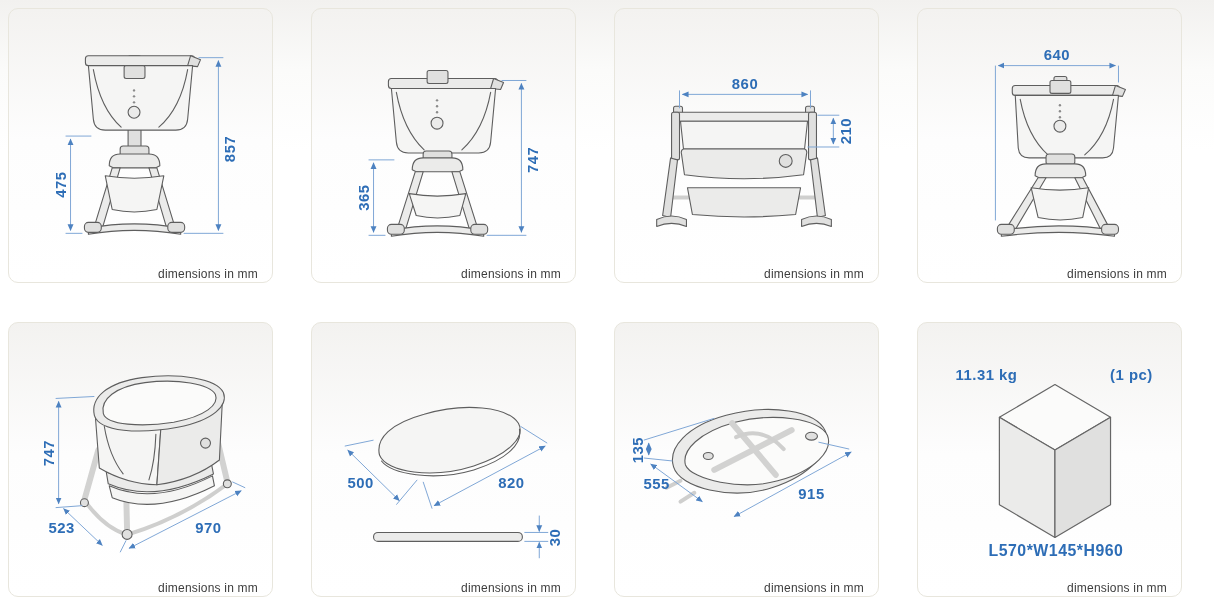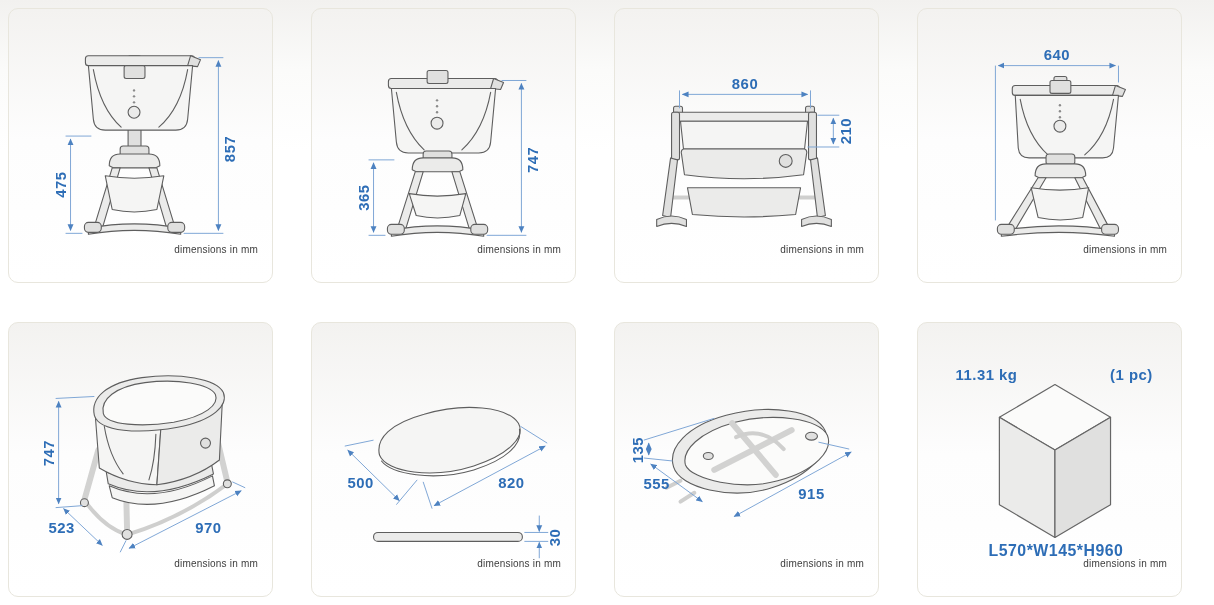--- a/index.html
+++ b/index.html
@@ -13,22 +13,22 @@
     display:grid;grid-template-columns:repeat(4,265px);grid-template-rows:repeat(2,275px);
     column-gap:38px;row-gap:39px;
   }
   .card{
     position:relative;box-sizing:border-box;
     border:1px solid #e8e6dd;border-radius:10px;
     background:linear-gradient(180deg,#f3f2f0 0%,#fdfdfd 48%,#ffffff 100%);
   }
   .card svg{position:absolute;left:0;top:0;width:100%;height:100%;}
   .note{
-    position:absolute;right:14px;top:235px;
-    font-size:10px;color:#3d3d3d;letter-spacing:0.2px;
+    position:absolute;right:14px;top:258px;
+    font-size:12px;color:#3d3d3d;letter-spacing:0.2px;
   }
   
   .art{stroke:#5e5e5e;stroke-width:1.1;stroke-linejoin:round;stroke-linecap:round;fill:none;}
   .f0{fill:#f5f5f4;} .f1{fill:#ebebea;} .f2{fill:#e0e0df;} .f4{fill:#fbfbfa;}
   .ln{fill:none;}
   .dot{fill:#8a8a8a;stroke:none;}
   .tube{stroke:#d2d2d1;stroke-width:6;fill:none;stroke-linecap:round;}
   .tube2{stroke:#cfcfce;stroke-width:4;fill:none;stroke-linecap:round;}
   
   .dl{stroke:#7fa6d6;stroke-width:1;fill:none;}

